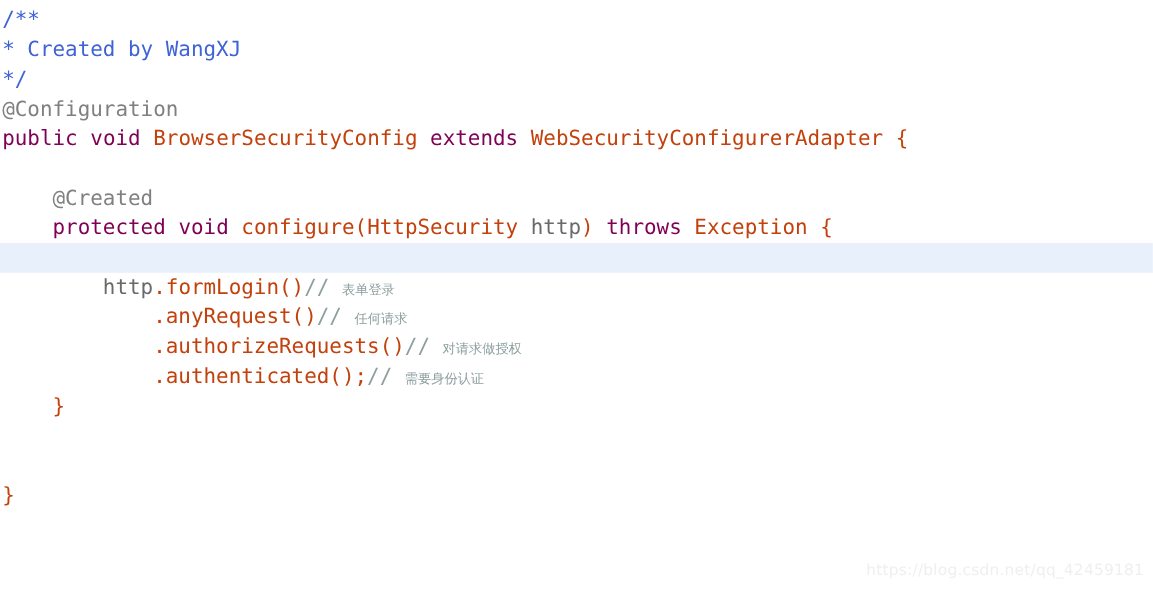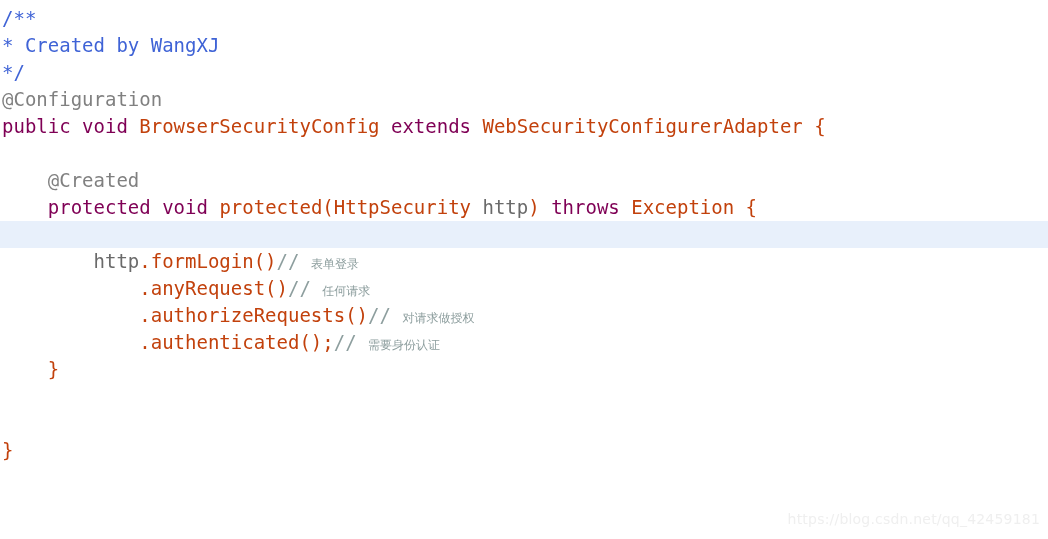--- a/index.html
+++ b/index.html
@@ -71,21 +71,21 @@
 <div id="editor">
 
   <div class="code-area" id="code-area">
       <div class="line"><span class="t-javadoc">/**</span></div>
       <div class="line"><span class="t-javadoc">* Created by WangXJ</span></div>
       <div class="line"><span class="t-javadoc">*/</span></div>
       <div class="line"><span class="t-annot">@Configuration</span></div>
       <div class="line"><span class="t-keyword">public</span><span class="t-plain"> </span><span class="t-keyword">void</span><span class="t-plain"> BrowserSecurityConfig </span><span class="t-keyword">extends</span><span class="t-plain"> WebSecurityConfigurerAdapter {</span></div>
       <div class="line"><span class="t-plain"> </span></div>
       <div class="line"><span class="t-annot">    @Created</span></div>
-      <div class="line"><span class="t-keyword">    protected</span><span class="t-plain"> </span><span class="t-keyword">void</span><span class="t-plain"> protected(HttpSecurity </span><span class="t-param">http</span><span class="t-plain">) </span><span class="t-keyword">throws</span><span class="t-plain"> Exception {</span></div>
+      <div class="line"><span class="t-keyword">    protected</span><span class="t-plain"> </span><span class="t-keyword">void</span><span class="t-plain"> configure(HttpSecurity </span><span class="t-param">http</span><span class="t-plain">) </span><span class="t-keyword">throws</span><span class="t-plain"> Exception {</span></div>
       <div class="line highlight"><span class="t-plain"> </span></div>
       <div class="line"><span class="t-param">        http</span><span class="t-plain">.formLogin()</span><span class="t-comment">// </span><span class="t-cjk">表单登录</span></div>
       <div class="line"><span class="t-plain">            .anyRequest()</span><span class="t-comment">// </span><span class="t-cjk">任何请求</span></div>
       <div class="line"><span class="t-plain">            .authorizeRequests()</span><span class="t-comment">// </span><span class="t-cjk">对请求做授权</span></div>
       <div class="line"><span class="t-plain">            .authenticated();</span><span class="t-comment">// </span><span class="t-cjk">需要身份认证</span></div>
       <div class="line"><span class="t-plain">    }</span></div>
       <div class="line"><span class="t-plain"> </span></div>
       <div class="line"><span class="t-plain"> </span></div>
       <div class="line"><span class="t-plain">}</span></div>
     </div>

